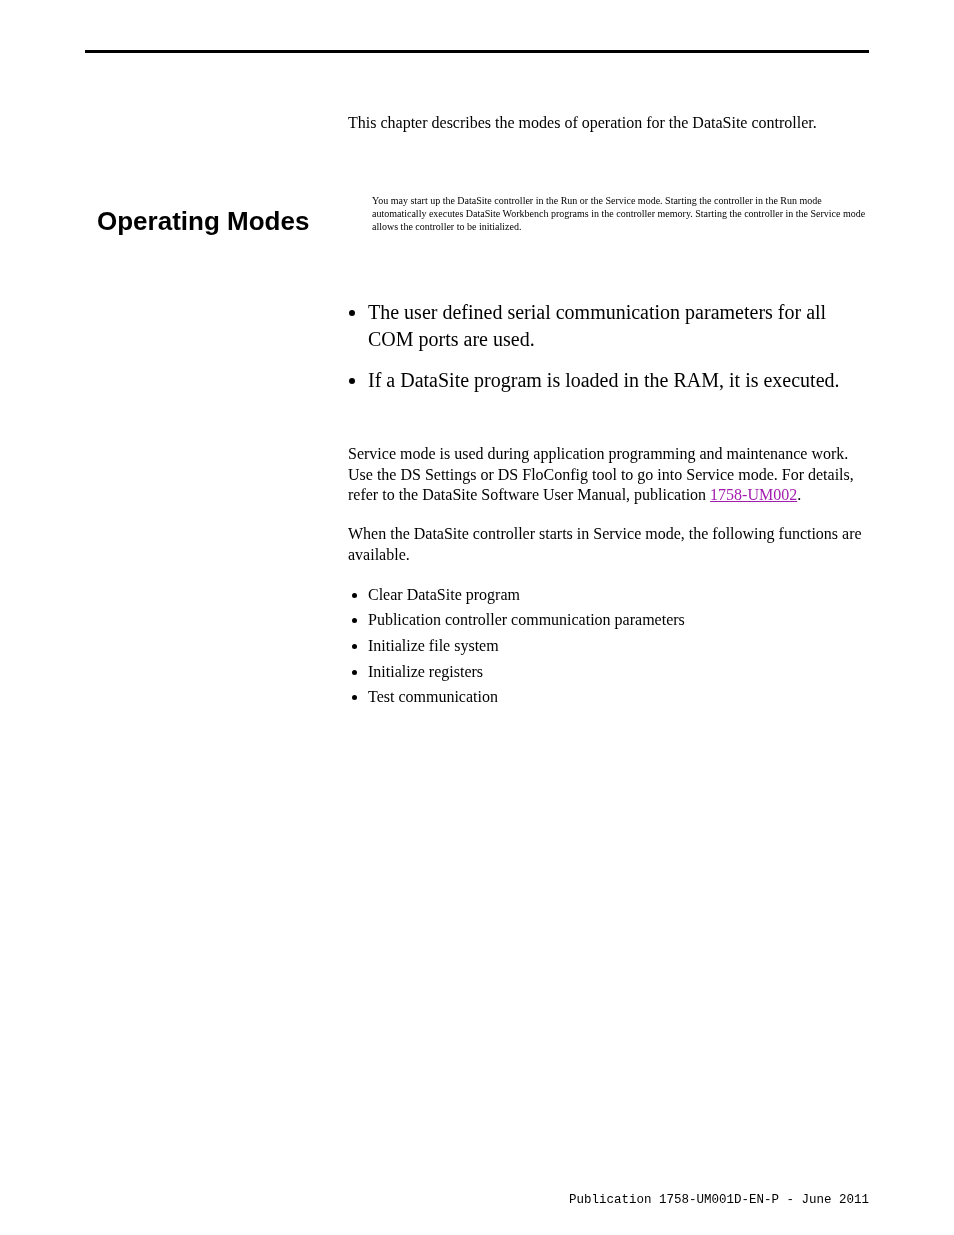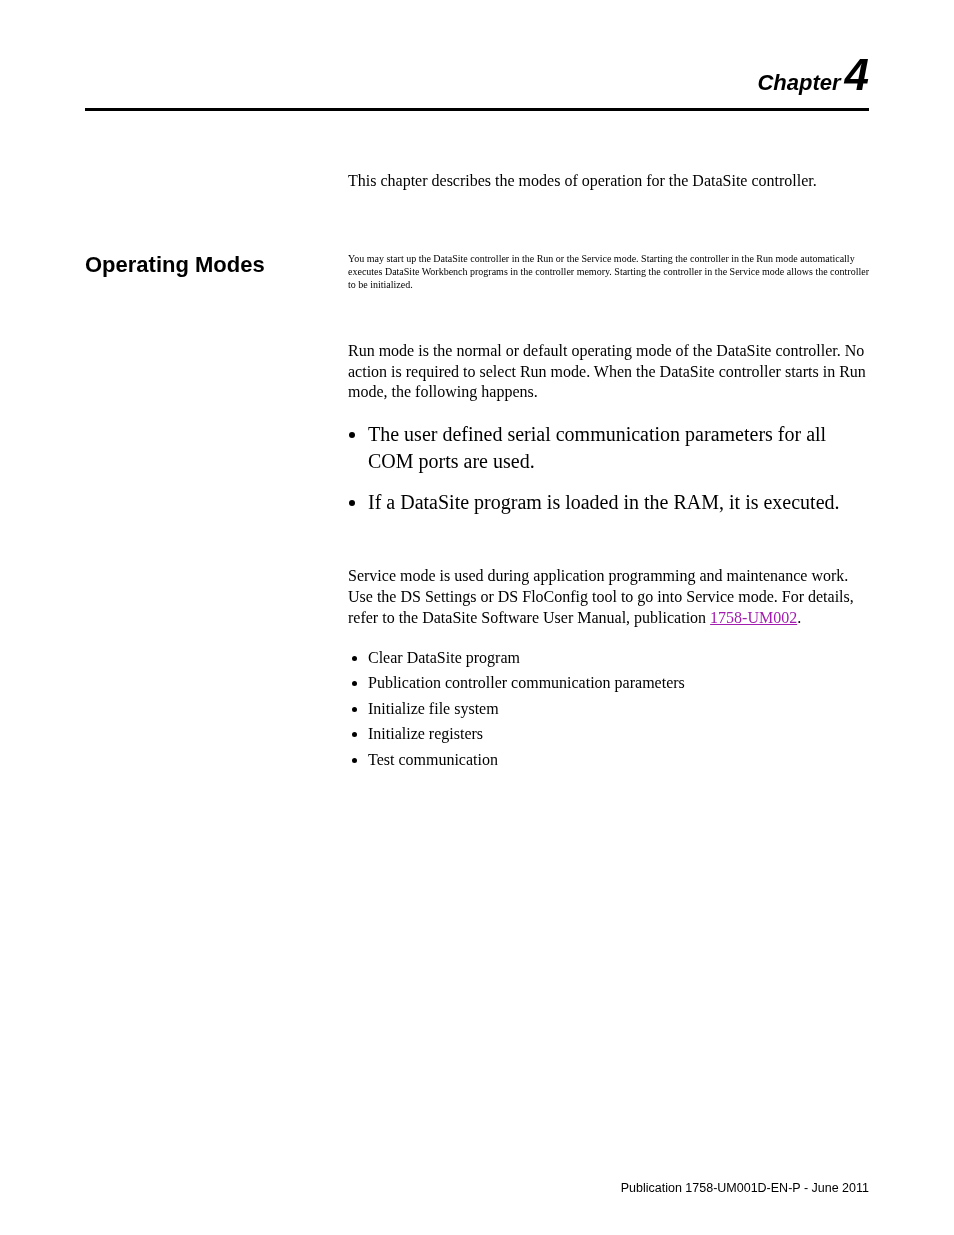--- a/index.html
+++ b/index.html
@@ -53,24 +53,24 @@
       line-height: 1.3;
     }
     .section-row {
       display: flex;
       align-items: flex-start;
       margin-bottom: 50px;
     }
     .section-heading {
       font-family: Arial, Helvetica, sans-serif;
       font-weight: bold;
-      font-size: 22px;
+      font-size: 26px;
       width: 263px;
       flex-shrink: 0;
-      margin: 0;
+      margin: 12px;
     }
     .section-body {
       flex: 1;
       font-size: 10px;
       line-height: 1.3;
     }
     .subsection {
       margin-left: 263px;
       margin-bottom: 50px;
     }
@@ -102,55 +102,52 @@
     }
     ul.bullets-tight li {
       margin-bottom: 4px;
     }
     .link {
       color: #a21caf;
       text-decoration: underline;
     }
     .footer {
       position: absolute;
-      bottom: 40px;
+      bottom: 28px;
       right: 85px;
-      font-family: Liberation Sans, sans-serif;
+      font-family: Liberation Mono, monospace;
       font-size: 12.5px;
     }
   </style>
 </head>
 <body>
 
 <div class="page">
-  <div class="chapter-header">
-    <span class="chapter-label">Chapter</span><span class="chapter-number">4</span>
-  </div>
   <hr class="header-rule">
 
 
   <p class="intro-text">This chapter describes the modes of operation for the DataSite controller.</p>
 
   <div class="section-row">
     <h2 class="section-heading">Operating Modes</h2>
     <div class="section-body">You may start up the DataSite controller in the Run or the Service mode. Starting the controller in the Run mode automatically executes DataSite Workbench programs in the controller memory. Starting the controller in the Service mode allows the controller to be initialized.</div>
   </div>
 
   <div class="subsection">
-    <p class="body-para">Run mode is the normal or default operating mode of the DataSite controller. No action is required to select Run mode. When the DataSite controller starts in Run mode, the following happens.</p>
     <ul class="bullets">
       <li>The user defined serial communication parameters for all COM ports are used.</li>
       <li>If a DataSite program is loaded in the RAM, it is executed.</li>
     </ul>
   </div>
 
   <div class="subsection">
     <p class="body-para">
       <span>Service mode is used during application programming and maintenance work. Use the DS Settings or DS FloConfig tool to go into Service mode. For details, refer to the DataSite Software User Manual, publication </span><a class="link">1758-UM002</a><span>.</span>
     </p>
+    <p class="body-para">When the DataSite controller starts in Service mode, the following functions are available.</p>
     <ul class="bullets-tight">
       <li>Clear DataSite program</li>
       <li>Publication controller communication parameters</li>
       <li>Initialize file system</li>
       <li>Initialize registers</li>
       <li>Test communication</li>
     </ul>
   </div>
 
   <div class="footer">Publication 1758-UM001D-EN-P - June 2011</div>

